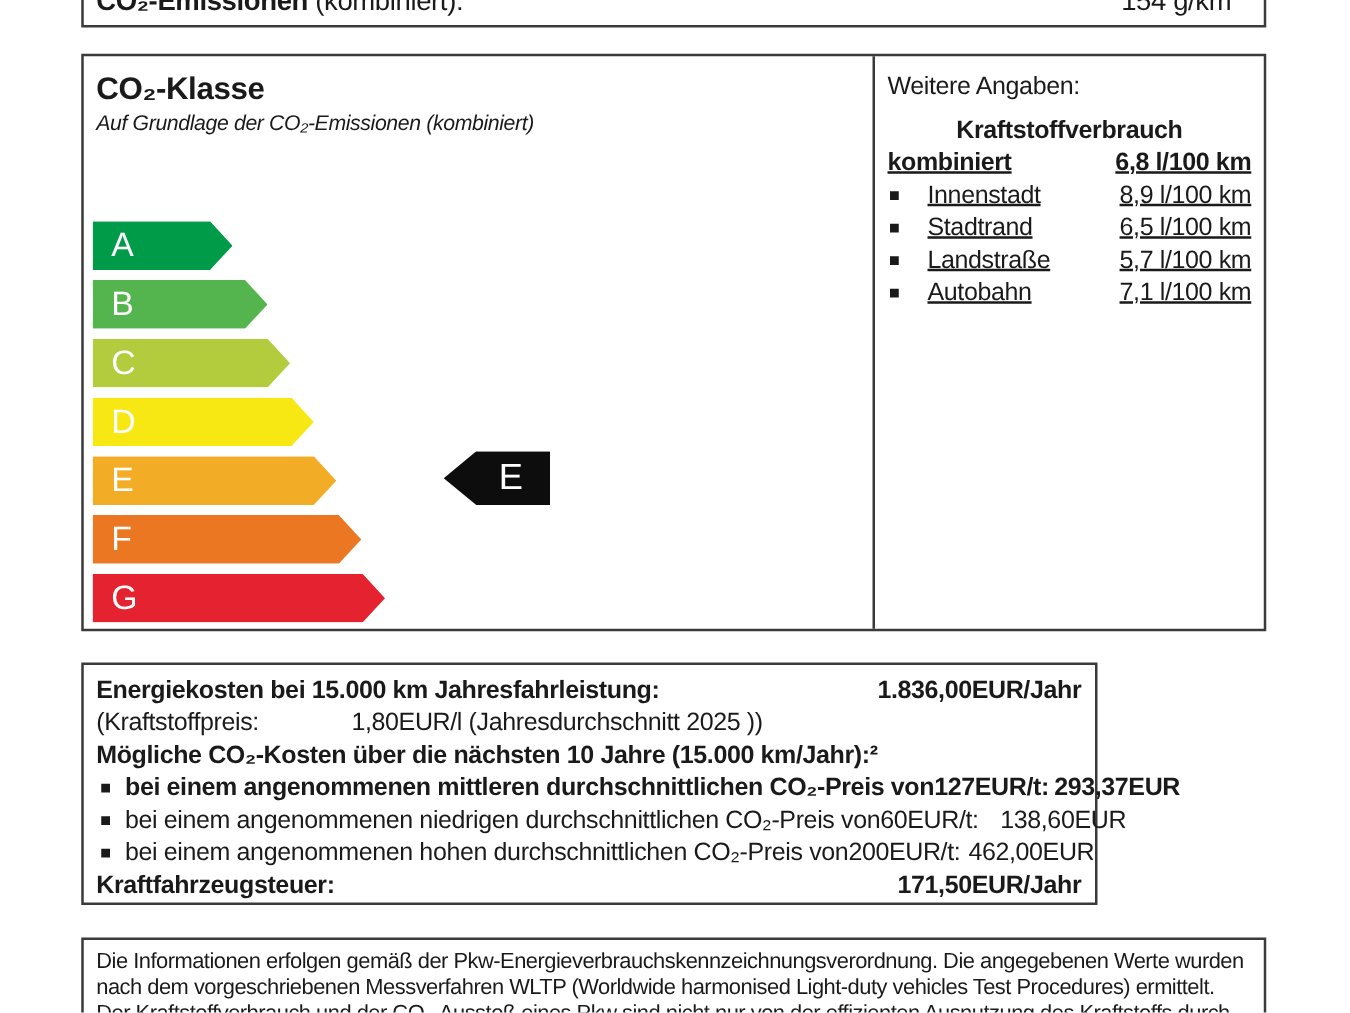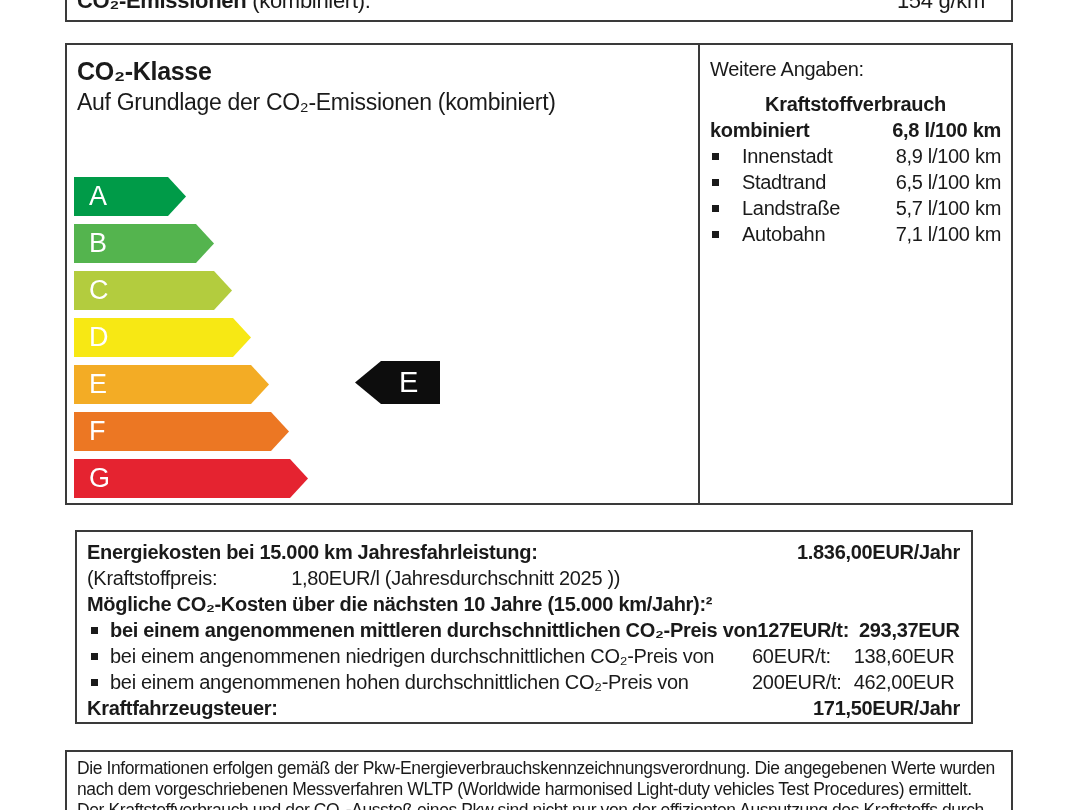--- a/index.html
+++ b/index.html
@@ -16,21 +16,21 @@
   #top-bar .inner{
     position:absolute;left:10px;right:26px;bottom:6px;
     display:flex;justify-content:space-between;align-items:baseline;
     font-size:22px;white-space:nowrap;
   }
   #top-bar .lbl b{font-weight:700;}
 
   
   #class-box{left:65px;top:43px;width:948px;height:462px;}
   #class-title{position:absolute;left:10px;top:12px;font-size:25px;font-weight:700;white-space:nowrap;}
-  #class-subtitle{position:absolute;left:10px;top:44px;font-size:23px;font-weight:400;white-space:nowrap;}
+  #class-subtitle{position:absolute;left:10px;top:44px;font-size:17px;font-weight:400;white-space:nowrap;font-style:italic;}
   #arrow-stack{position:absolute;left:7px;top:132px;}
   .class-arrow{
     height:39px;margin-bottom:8px;display:flex;align-items:center;
     clip-path:polygon(0 0, calc(100% - 18px) 0, 100% 50%, calc(100% - 18px) 100%, 0 100%);
   }
   .class-arrow .letter{
     color:#fff;font-size:27px;font-weight:500;padding-left:15px;line-height:1;
   }
   #rating-arrow{
     position:absolute;left:288px;top:316px;width:85px;height:43px;background:#0d0d0d;
@@ -40,34 +40,34 @@
   #rating-arrow .letter{color:#fff;font-size:29px;font-weight:500;padding-left:22px;line-height:1;}
 
   
   #details-pane{
     position:absolute;top:0;bottom:0;left:631px;right:0;
     border-left:2px solid #3a3a3a;padding:12px 10px 0 10px;box-sizing:border-box;
     font-size:20px;
   }
   #details-title{font-weight:400;font-size:20px;line-height:24px;}
   #fuel-heading{font-weight:700;margin-top:10px;line-height:26px;white-space:nowrap;text-align:center;}
-  .detail-row{display:flex;align-items:center;line-height:26px;white-space:nowrap;}
+  .detail-row{display:flex;align-items:center;line-height:26px;white-space:nowrap;text-decoration:underline;}
   .detail-row.combined{font-weight:700;}
   .detail-row .spacer{flex:1;}
   .sq-bullet{width:7px;height:7px;background:#1a1a1a;margin:0 11px 0 2px;flex:none;}
   .detail-row.indent .label{margin-left:12px;}
 
   
-  #costs-box{left:75px;top:530px;width:898px;height:194px;padding:7px 11px 0 10px;font-size:20px;}
+  #costs-box{left:65px;top:530px;width:813px;height:194px;padding:7px 11px 0 10px;font-size:20px;}
   .cost-row{display:flex;align-items:baseline;line-height:26px;white-space:nowrap;}
   .cost-row .grow{flex:1;}
   .bold{font-weight:700;}
   .fuelprice-val{margin-left:74px;}
   .price-col{min-width:96px;text-align:left;flex:none;}
-  .amount-col{min-width:112px;text-align:center;flex:none;}
+  .amount-col{min-width:112px;text-align:left;flex:none;}
   .cost-bullet{width:7px;height:7px;background:#1a1a1a;margin:0 12px 0 4px;flex:none;align-self:center;}
 
   
   #legal-box{left:65px;top:750px;width:948px;height:78px;padding:6px 10px;font-size:17.5px;}
   #legal-box .line{line-height:21px;white-space:nowrap;letter-spacing:-0.4px;}
 </style>
 </head>
 <body>
 
 <div class="box" id="top-bar">

